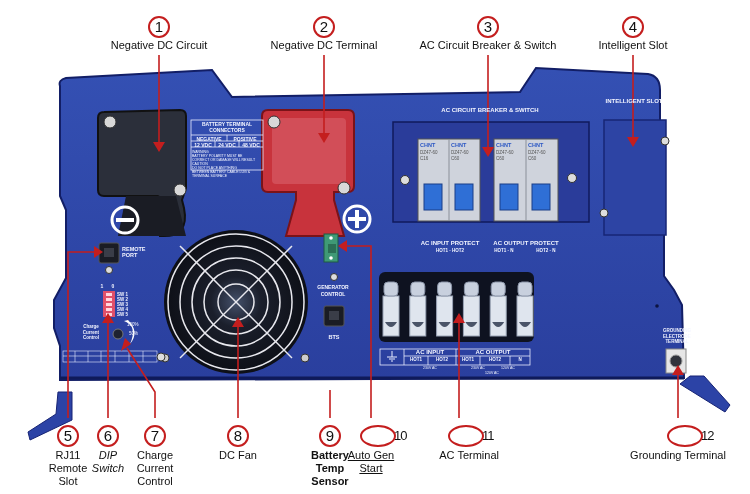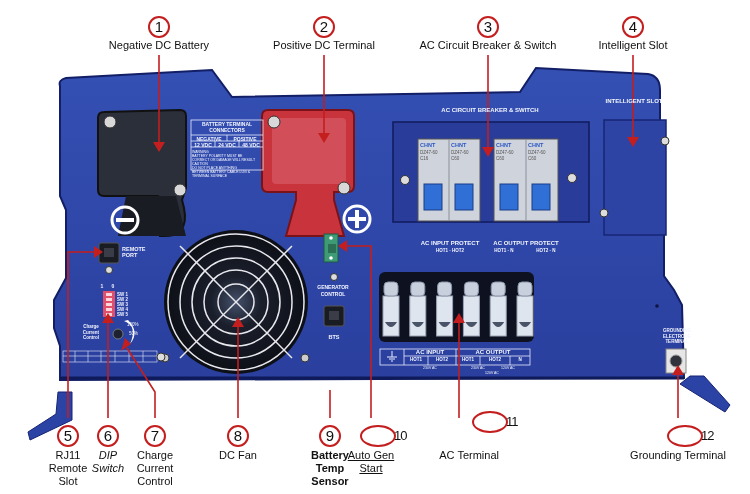--- a/index.html
+++ b/index.html
@@ -307,24 +307,24 @@
 <div class="panel-text" style="left:416px;top:366px;width:28px;font-size:3.5px;font-weight:normal;">230V AC</div>
 <div class="panel-text" style="left:466px;top:366px;width:24px;font-size:3.5px;font-weight:normal;">230V AC</div>
 <div class="panel-text" style="left:496px;top:366px;width:24px;font-size:3.5px;font-weight:normal;">120V AC</div>
 <div class="panel-text" style="left:480px;top:371px;width:24px;font-size:3.5px;font-weight:normal;">120V AC</div>
 
 <div class="panel-text" style="left:658px;top:328px;width:38px;font-size:4.5px;line-height:5.5px;">GROUNDING
 ELECTRODE
 TERMINAL</div>
 
 <div class="callout-num" style="left:148px;top:16px;">1</div>
-<div class="callout-label" style="left:89px;top:39px;width:140px;">Negative DC Battery</div>
+<div class="callout-label" style="left:89px;top:39px;width:140px;">Negative DC Circuit</div>
 
 <div class="callout-num" style="left:313px;top:16px;">2</div>
-<div class="callout-label" style="left:254px;top:39px;width:140px;">Positive DC Terminal</div>
+<div class="callout-label" style="left:254px;top:39px;width:140px;">Negative DC Terminal</div>
 
 <div class="callout-num" style="left:477px;top:16px;">3</div>
 <div class="callout-label" style="left:408px;top:39px;width:160px;">AC Circuit Breaker &amp; Switch</div>
 
 <div class="callout-num" style="left:622px;top:16px;">4</div>
 <div class="callout-label" style="left:583px;top:39px;width:100px;">Intelligent Slot</div>
 
 <div class="callout-num" style="left:57px;top:425px;">5</div>
 <div class="callout-label" style="left:38px;top:449px;width:60px;">RJ11
 Remote
@@ -344,17 +344,17 @@
 
 <div class="callout-num" style="left:319px;top:425px;">9</div>
 <div class="callout-label" style="left:305px;top:449px;width:50px;font-weight:bold;">Battery
 Temp
 Sensor</div>
 
 <div class="callout-num two" style="left:360px;top:425px;">10</div>
 <div class="callout-label" style="left:344px;top:449px;width:54px;text-decoration:underline;">Auto Gen
 Start</div>
 
-<div class="callout-num two" style="left:448px;top:411px;margin-left:24px;">11</div>
+<div class="callout-num two" style="left:448px;top:425px;">11</div>
 <div class="callout-label" style="left:419px;top:449px;width:80px;text-align:right;">AC Terminal</div>
 
 <div class="callout-num two" style="left:667px;top:425px;text-align:center;">12</div>
 <div class="callout-label" style="left:618px;top:449px;width:120px;">Grounding Terminal</div>
 
 </body></html>

